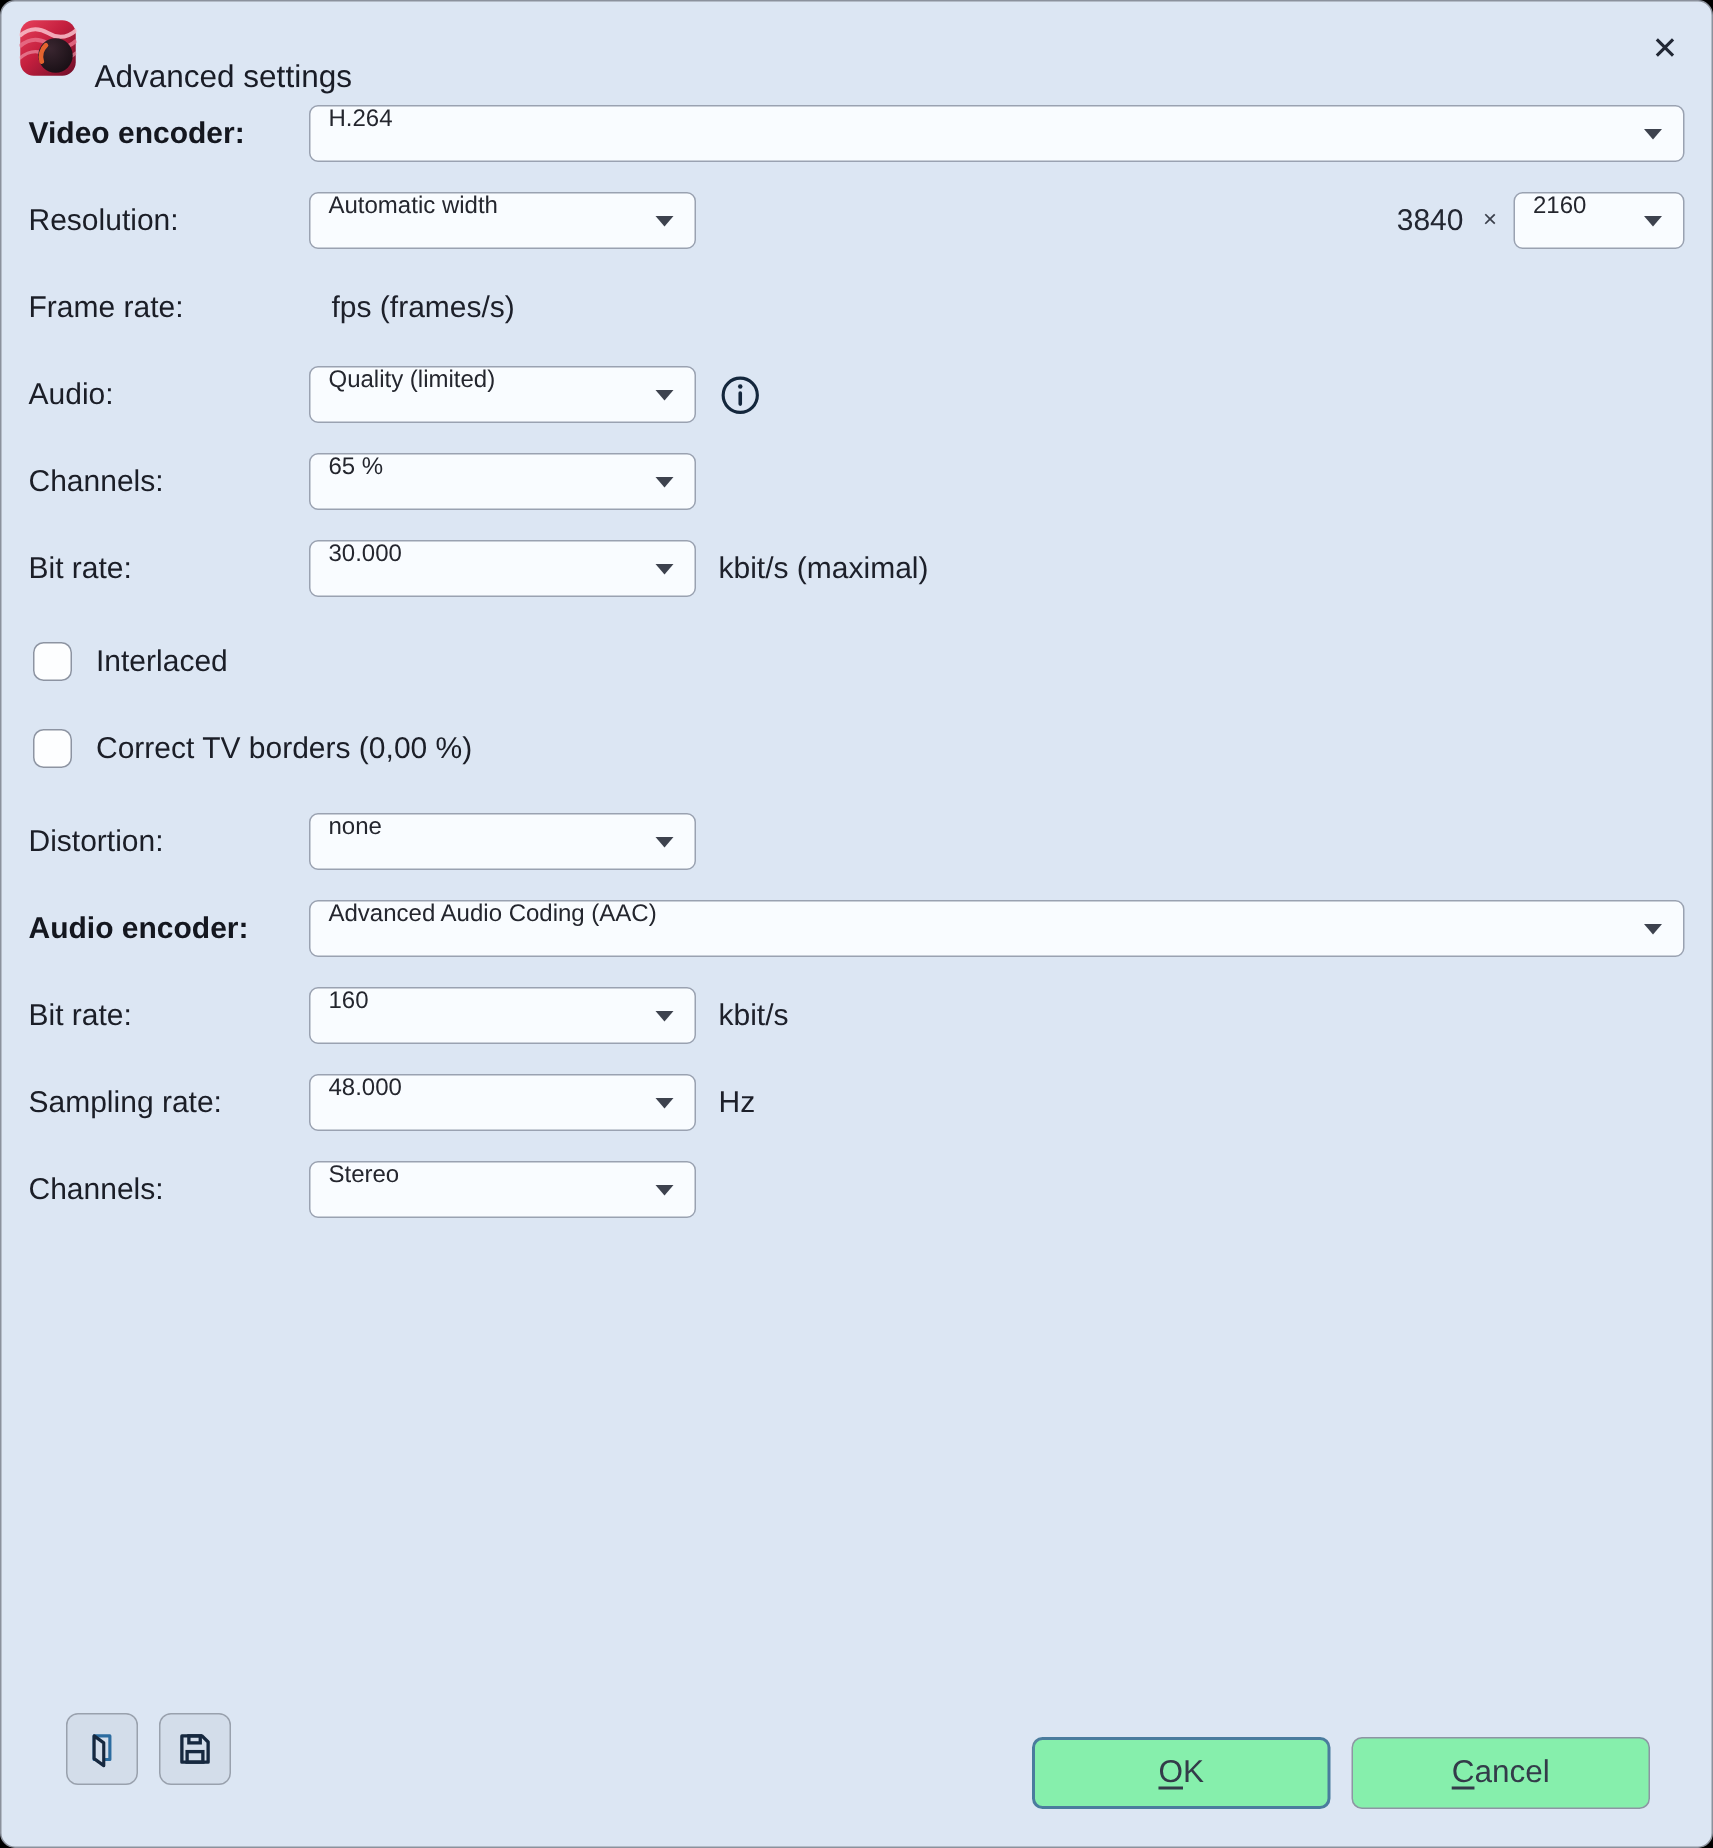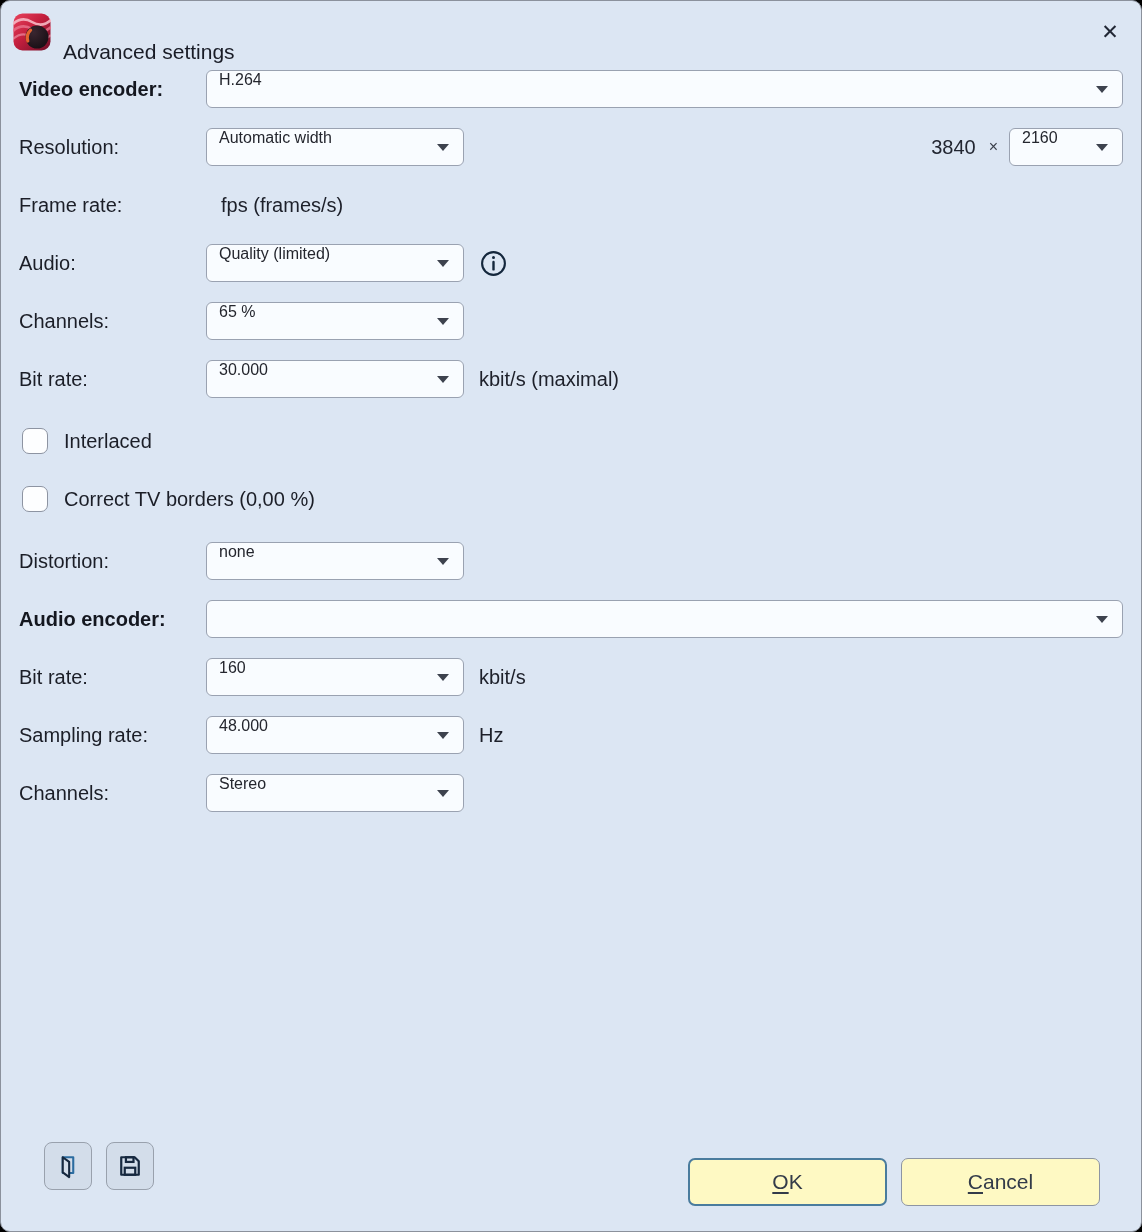--- a/index.html
+++ b/index.html
@@ -125,21 +125,21 @@
     background: #d3ddea;
     border: 1px solid #99a1ad;
     border-radius: 8px;
     display: flex; align-items: center; justify-content: center;
     cursor: default;
   }
   .tool-btn + .tool-btn { margin-left: 14px; }
   .btn-group { margin-left: auto; display: flex; }
   .push-btn {
     width: 199px; height: 48px;
-    background: #fef9c3;
+    background: #86efac;
     border: 1px solid #8d95a3;
     border-radius: 7px;
     display: flex; align-items: center; justify-content: center;
     font-size: 21px;
     color: #333b49;
     cursor: default;
     margin-top: 32px;
   }
   .push-btn.default-btn { border: 2px solid #4a7c9d; }
   .btn-group .push-btn + .push-btn { margin-left: 14px; }
@@ -251,20 +251,21 @@
       <div class="row-label">Distortion:</div>
       <div class="combo combo-narrow">
         <span>none</span>
         <span class="arrow"></span>
       </div>
     </div>
 
     <div class="row">
       <div class="row-label bold">Audio encoder:</div>
       <div class="combo combo-wide">
+        <span>Advanced Audio Coding (AAC)</span>
         <span class="arrow"></span>
       </div>
     </div>
 
     <div class="row">
       <div class="row-label">Bit rate:</div>
       <div class="combo combo-narrow">
         <span>160</span>
         <span class="arrow"></span>
       </div>

